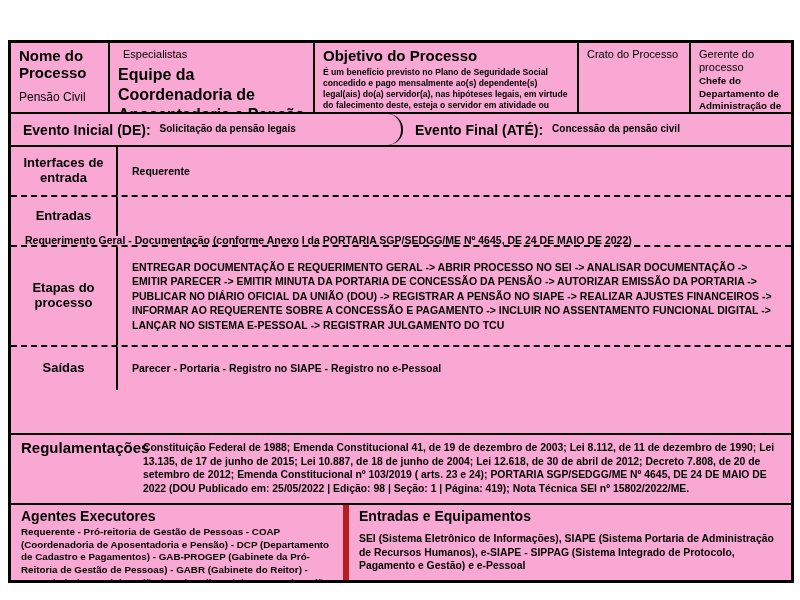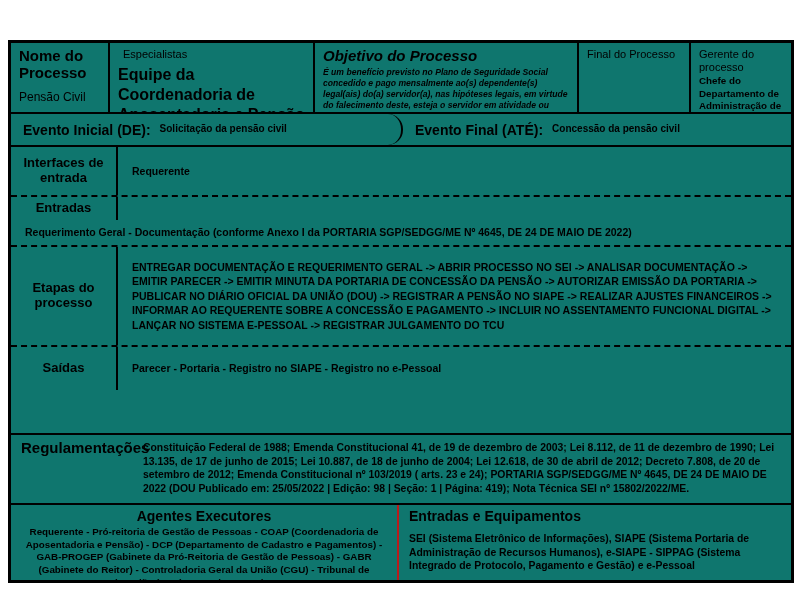--- a/index.html
+++ b/index.html
@@ -1,27 +1,27 @@
 <!DOCTYPE html>
 <html lang="pt"><head>
 <meta charset="utf-8">
 <style>
   * { margin:0; padding:0; box-sizing:border-box; }
   html,body { width:800px; height:600px; background:#fff; color:#000;
     font-family:"Liberation Sans", sans-serif; overflow:hidden; }
   .doc { position:absolute; left:8px; top:40px; width:786px; height:543px;
-    border:3px solid #000; display:flex; flex-direction:column; background:#0f766e; }
+    border:3px solid #000; display:flex; flex-direction:column; background:#f9a8d4; }
 
   
   .header-row { display:flex; height:69px; }
   .hcell { border-right:2px solid #000; padding:5px 8px 4px 8px; overflow:hidden; }
   .hcell:last-child { border-right:none; }
   .c-name  { width:99px; }
   .c-spec  { width:205px; }
-  .c-obj   { width:264px;font-style:italic; }
+  .c-obj   { width:264px; }
   .c-owner { width:112px; }
   .c-mgr   { flex:1; }
   .t-big   { font-size:15px; font-weight:bold; line-height:1.1; }
   .t-med   { font-size:11px; font-weight:normal; line-height:1.15; }
   .v-name  { font-size:12px; margin-top:9px; }
   .v-spec  { font-size:16px; font-weight:bold; margin-top:4px; line-height:1.25; }
   .c-spec .t-med { padding-left:5px; }
   .v-obj   { font-size:8.6px; font-weight:bold; margin-top:2px; line-height:1.28; }
   .v-owner { font-size:11px; font-weight:bold; margin-top:2px; line-height:1.2; }
   .v-mgr   { font-size:9.8px; font-weight:bold; margin-top:2px; line-height:1.25; }
@@ -38,34 +38,34 @@
   .mid { border-top:2px solid #000; display:flex; flex-direction:column; height:288px; }
   .mrow { display:flex; }
   .mrow + .mrow { border-top:2px dashed #000; }
   .r-in   { height:48px; }
   .r-ent  { height:50px;flex-direction:column; }
   .r-eta  { height:100px; }
   .r-sai  { height:45px; }
   .r-isai { flex:1; }
   .mlabel { width:107px; border-right:2px solid #000; display:flex; align-items:center;
     justify-content:center; text-align:center; font-size:13px; font-weight:bold;
-    line-height:1.15; padding:4px 4px; }
+    line-height:1.15; padding:12px 4px; }
   .mcontent { flex:1; display:flex; align-items:center; padding:4px 14px;
     font-size:10.5px; font-weight:bold; line-height:1.38; overflow:hidden; }
 
   
   .reg-row { border-top:2px solid #000; height:70px; position:relative; overflow:hidden; }
   .reg-label { position:absolute; left:10px; top:4px; font-size:15px; font-weight:bold; }
   .reg-content { margin-left:132px; padding:6px 10px 0 0; font-size:10.4px;
     font-weight:bold; line-height:1.3; }
 
   
   .bottom-row { border-top:2px solid #000; flex:1; display:flex; overflow:hidden; }
   .bcell { padding:3px 10px 2px 10px; overflow:hidden; }
-  .b-left { width:388px; border-right:2px solid #b91c1c;text-align:center; }
+  .b-left { width:338px; border-right:6px solid #b91c1c; }
   .b-right { flex:1; }
   .b-title { font-size:14px; font-weight:bold; margin-bottom:2px; }
   .b-text { font-size:9.8px; font-weight:bold; line-height:1.3; }
   .b-right .b-text { font-size:10.4px; margin-top:8px; }
 </style>
 </head>
 <body>
 
 <div class="doc">
 
@@ -76,32 +76,32 @@
     </div>
     <div class="hcell c-spec">
       <div class="t-med">Especialistas</div>
       <div class="v-spec">Equipe da Coordenadoria de Aposentadoria e Pensão</div>
     </div>
     <div class="hcell c-obj">
       <div class="t-big">Objetivo do Processo</div>
       <div class="v-obj">É um benefício previsto no Plano de Seguridade Social concedido e pago mensalmente ao(s) dependente(s) legal(ais) do(a) servidor(a), nas hipóteses legais, em virtude do falecimento deste, esteja o servidor em atividade ou aposentado.</div>
     </div>
     <div class="hcell c-owner">
-      <div class="t-med">Final do Processo</div>
+      <div class="t-med">Crato do Processo</div>
     </div>
     <div class="hcell c-mgr">
       <div class="t-med">Gerente do processo</div>
       <div class="v-mgr">Chefe do Departamento de Administração de Pessoal</div>
     </div>
   </div>
 
   <div class="evento-row">
     <div class="ecell e-left">
       <span class="e-label">Evento Inicial (DE):</span>
-      <span class="e-value">Solicitação da pensão civil</span>
+      <span class="e-value">Solicitação da pensão legais</span>
     </div>
     <div class="ecell e-right">
       <span class="e-label">Evento Final (ATÉ):</span>
       <span class="e-value">Concessão da pensão civil</span>
     </div>
   </div>
 
   <div class="mid">
     <div class="mrow r-in">
       <div class="mlabel">Interfaces de entrada</div>

